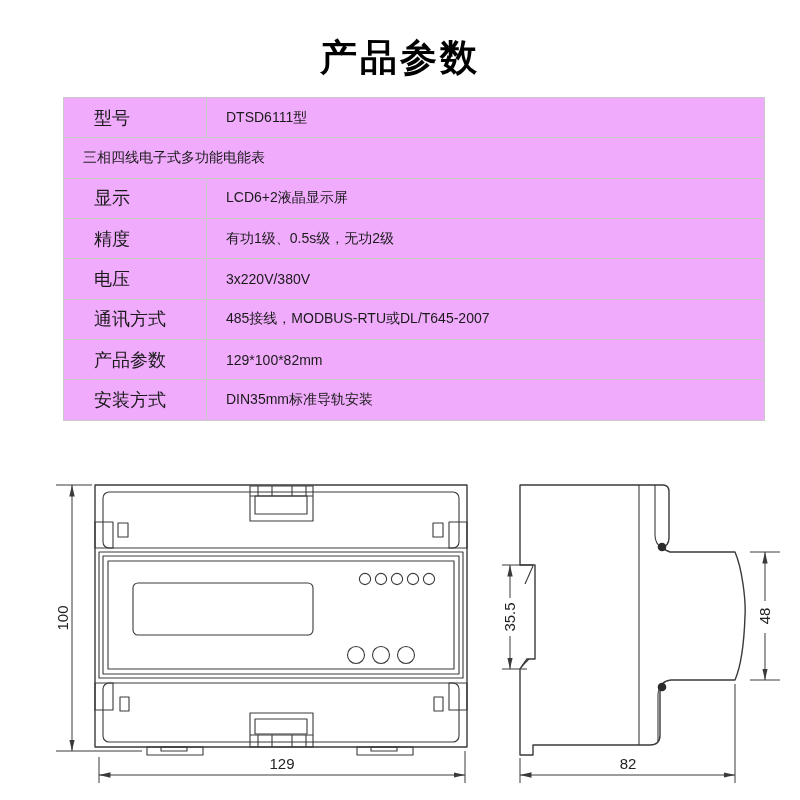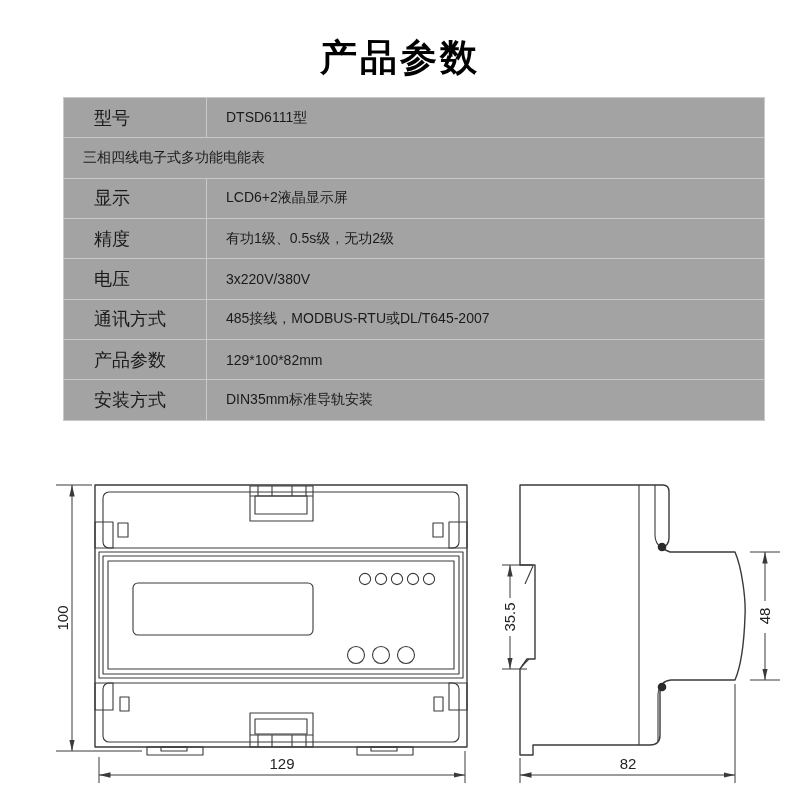--- a/index.html
+++ b/index.html
@@ -10,21 +10,21 @@
   }
   .page-title{
     position:absolute;top:26px;left:0;width:800px;text-align:center;
     font-size:37px;line-height:40px;font-weight:bold;color:#000;
     letter-spacing:3px;
     margin-top:12px;
   }
   .spec-table{
     position:absolute;top:97px;left:63px;width:702px;
     border:1px solid #c9c9c9;border-bottom:none;box-sizing:border-box;
-    background:#a3a3a3;
+    background:#f0abfc;
   }
   .spec-row{
     display:flex;height:40.33px;box-sizing:border-box;
     border-bottom:1px solid #c9c9c9;align-items:stretch;
   }
   .spec-label{
     width:143px;box-sizing:border-box;border-right:1px solid #c9c9c9;
     padding-left:30px;display:flex;align-items:center;
     font-size:18px;color:#1a1a1a;
   }

